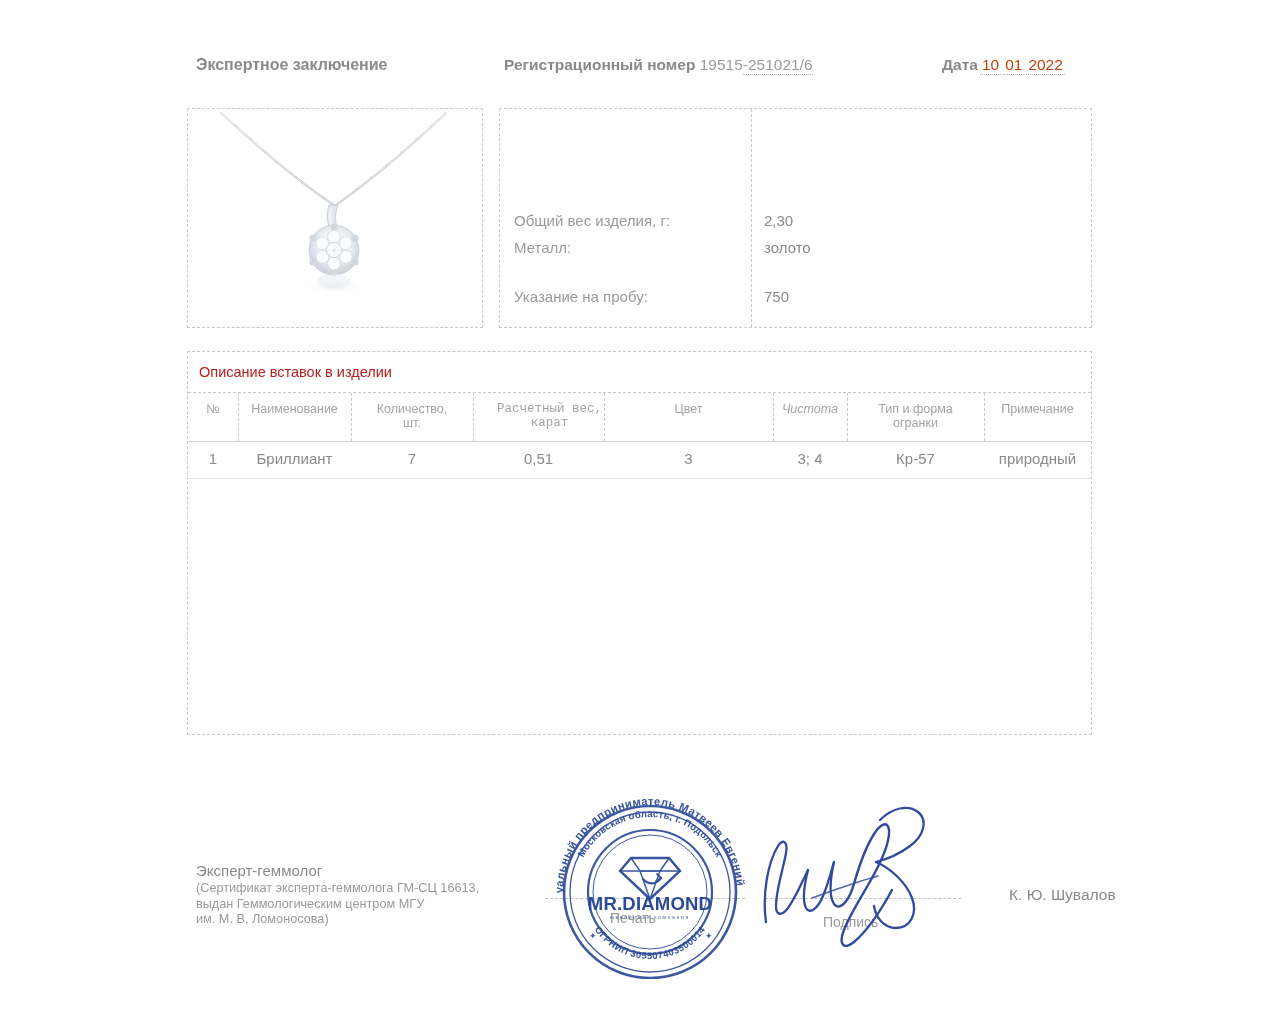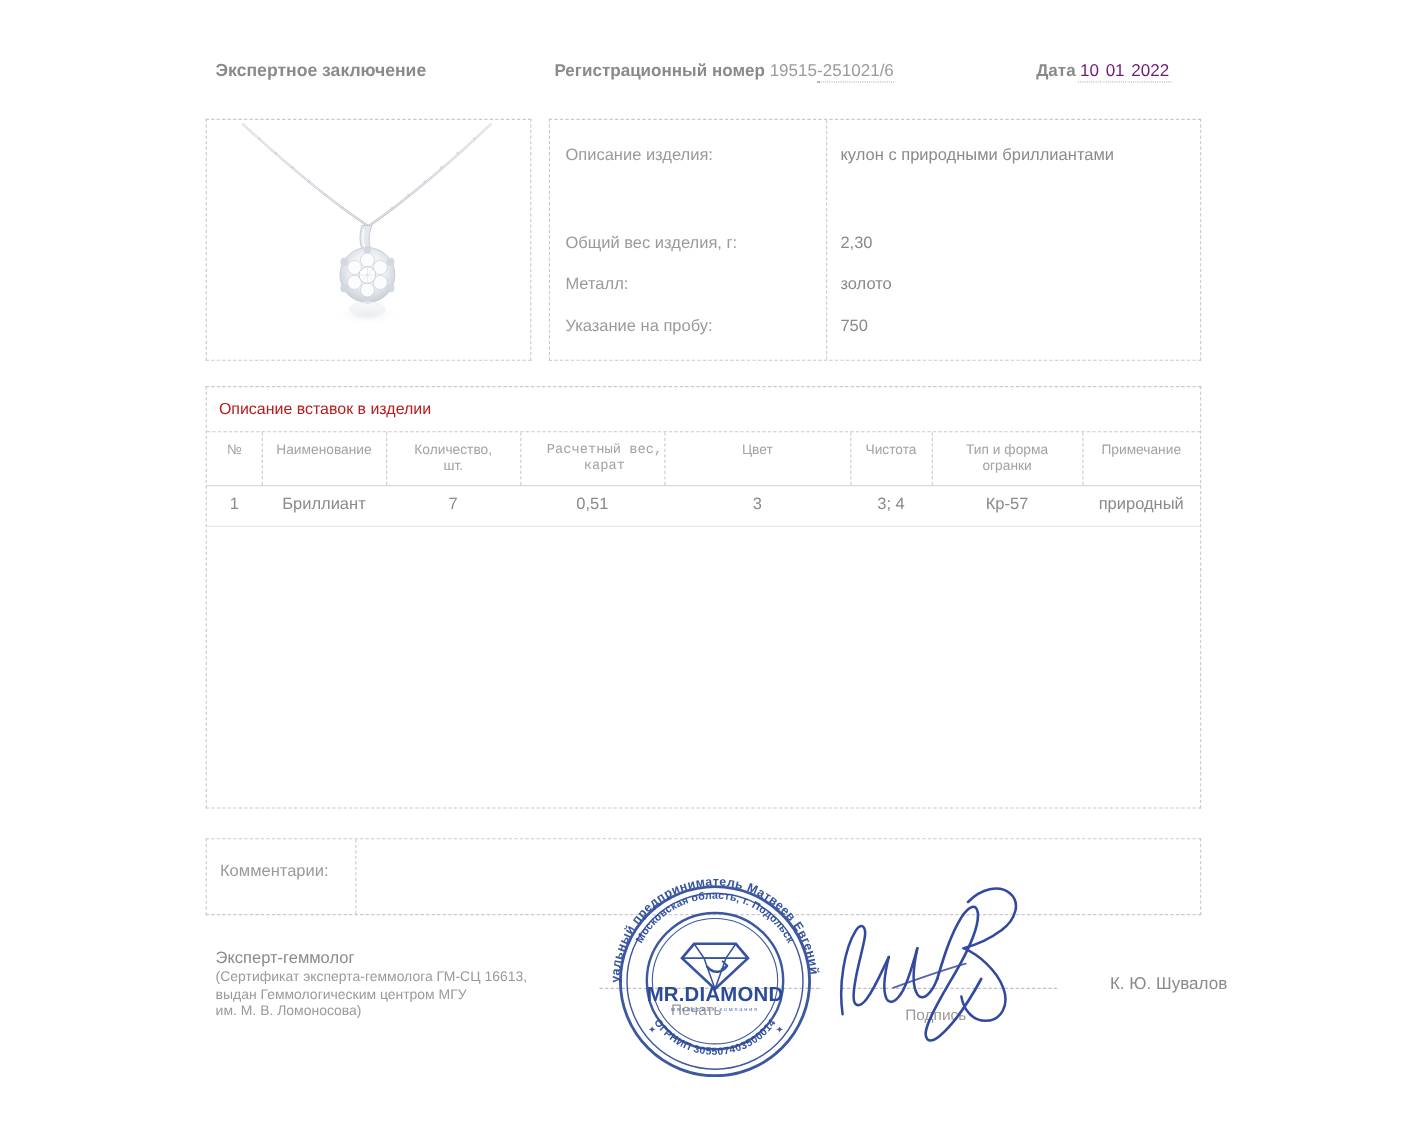--- a/index.html
+++ b/index.html
@@ -63,21 +63,21 @@
     left: 755px;
     top: 0;
     font-size: 15.5px;
     white-space: nowrap;
   }
   .hdr-date .lbl {
     font-weight: bold;
     color: #8a8a8a;
   }
   .hdr-date .seg {
-    color: #701a75;
+    color: #c2410c;
     border-bottom: 1px dotted #b4b4b4;
     padding: 0 2px 1px 2px;
     margin-left: 2px;
     margin-top: 32px;
   }
 
   
   .photo-box {
     position: absolute;
     left: 187px;
@@ -123,21 +123,21 @@
   }
   .desc-row .v {
     position: absolute;
     left: 264px;
     top: 0;
     color: #8a8a8a;
     white-space: nowrap;
   }
   .dr1 { top: 23px; }
   .dr2 { top: 103px; }
-  .dr3 { top: 141px; text-decoration: underline; }
+  .dr3 { top: 130px; text-decoration: underline; }
   .dr4 { top: 179px; }
 
   
   .pendant-svg {
     position: absolute;
     left: 0;
     top: 0;
     width: 294px;
     height: 218px;
   }
@@ -405,24 +405,20 @@
       </g>
 
       <ellipse cx="146" cy="177" rx="30" ry="9" fill="url(#gshadow)"></ellipse>
       <ellipse cx="146" cy="172" rx="17" ry="7" fill="#eceff3" opacity="0.6"></ellipse>
     </svg>
   </div>
 
   <div class="desc-box">
     <div class="vdiv"></div>
 
-    <div class="desc-row dr1">
-      <span class="k">Описание изделия:</span>
-      <span class="v">кулон с природными бриллиантами</span>
-    </div>
     <div class="desc-row dr2">
       <span class="k">Общий вес изделия, г:</span>
       <span class="v">2,30</span>
     </div>
     <div class="desc-row dr3">
       <span class="k">Металл:</span>
       <span class="v">золото</span>
     </div>
     <div class="desc-row dr4">
       <span class="k">Указание на пробу:</span>
@@ -445,39 +441,35 @@
     <div class="col-div" style="left:659px"></div>
     <div class="col-div" style="left:796px"></div>
 
     <div class="th" style="left: 0px; width: 50px; white-space: pre-line;">№</div>
     <div class="th" style="left: 50px; width: 113px; white-space: pre-line;">Наименование</div>
     <div class="th" style="left: 163px; width: 122px; white-space: pre-line;" style-wrap="">Количество,
 шт.</div>
     <div class="th" style="left: 296px; width: 131px; white-space: pre-line; font-family: Liberation Mono, monospace;">Расчетный вес,
 карат</div>
     <div class="th" style="left: 416px; width: 169px; white-space: pre-line;">Цвет</div>
-    <div class="th" style="left: 585px; width: 74px; white-space: pre-line;">Чистота</div>
+    <div class="th" style="left: 585px; width: 74px; white-space: pre-line; font-style: italic;">Чистота</div>
     <div class="th" style="left: 659px; width: 137px; white-space: pre-line;">Тип и форма
 огранки</div>
     <div class="th" style="left: 796px; width: 107px; white-space: pre-line;">Примечание</div>
 
     <div class="td" style="left:0px;   width:50px">1</div>
     <div class="td" style="left:50px;  width:113px">Бриллиант</div>
     <div class="td" style="left:163px; width:122px">7</div>
     <div class="td" style="left:285px; width:131px">0,51</div>
     <div class="td" style="left:416px; width:169px">3</div>
     <div class="td" style="left:585px; width:74px">3; 4</div>
     <div class="td" style="left:659px; width:137px">Кр-57</div>
     <div class="td" style="left:796px; width:107px">природный</div>
   </div>
 
-  <div class="comments-box">
-    <div class="vdiv"></div>
-    <div class="comments-label">Комментарии:</div>
-  </div>
 
   <div class="expert-title">Эксперт-геммолог</div>
   <div class="expert-cert" style="white-space: pre-line;">(Сертификат эксперта-геммолога ГМ-СЦ 16613,
 выдан Геммологическим центром МГУ
 им. М. В. Ломоносова)</div>
 
   <div class="sig-line-stamp"></div>
   <div class="sig-line-sign"></div>
 
   <div class="label-stamp">Печать</div>

